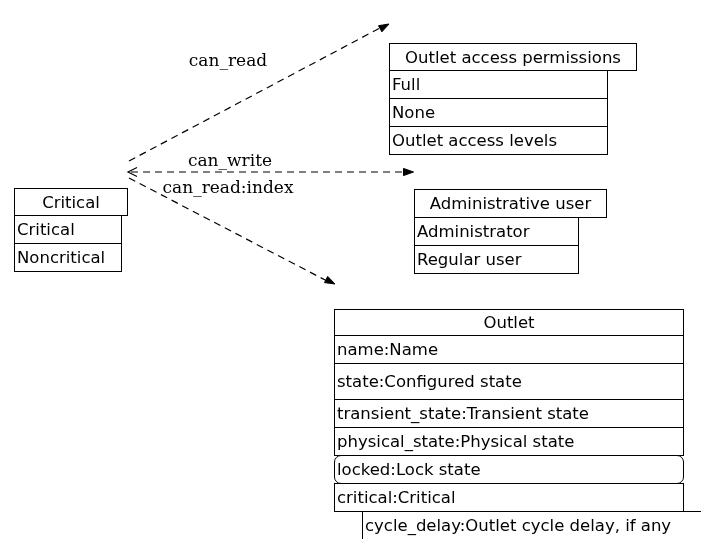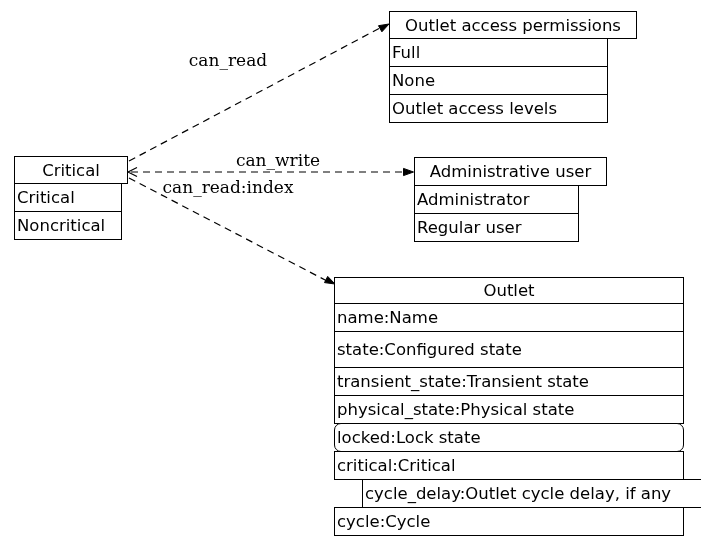--- a/index.html
+++ b/index.html
@@ -17,20 +17,21 @@
   .ah{fill:#000;stroke:#000;stroke-width:1;}
   .node{position:absolute;}
   .cell{
     box-sizing:border-box;
     border:1px solid #000;
     background:#ffffff;
     display:flex;align-items:center;
     font-size:16.5px;
     white-space:nowrap;
     overflow:hidden;
+    margin-top:32px;
   }
   .cell.title{justify-content:center;}
   .cell.row{padding-left:2px;margin-top:-1px;}
   .edge-label{
     position:absolute;
     font-family:"DejaVu Serif","Liberation Serif",serif;
     font-size:17px;
     transform:translate(-50%,-50%);
     white-space:nowrap;
     text-align:right;
@@ -48,21 +49,21 @@
 
     <path class="dash" d="M131,172 L404,172"></path>
     <polygon class="ah" points="413.5,172 403.5,175.6 403.5,168.4"></polygon>
     <path class="solid" d="M137,167.5 L128,172 L137,176.5"></path>
 
     <path class="dash" d="M129,178 L326.5,280.7"></path>
     <polygon class="ah" points="335,284 324.5,282.6 327.7,276.4"></polygon>
   </svg>
 
   <div class="edge-label" style="left:228px;top:60px;">can_read</div>
-  <div class="edge-label" style="left:230px;top:160px;margin-left:48px;">can_write</div>
+  <div class="edge-label" style="left:230px;top:160px;">can_write</div>
   <div class="edge-label" style="left:228px;top:187px;">can_read:index</div>
 
   <div class="node" style="left:389px;top:11px;">
     <div class="cell title" style="width:248px;height:28px;">Outlet access permissions</div>
     <div class="cell row" style="width:219px;height:29px;">Full</div>
     <div class="cell row" style="width:219px;height:29px;text-align:right;">None</div>
     <div class="cell row" style="width:219px;height:29px;">Outlet access levels</div>
   </div>
 
   <div class="node" style="left:14px;top:156px;">

